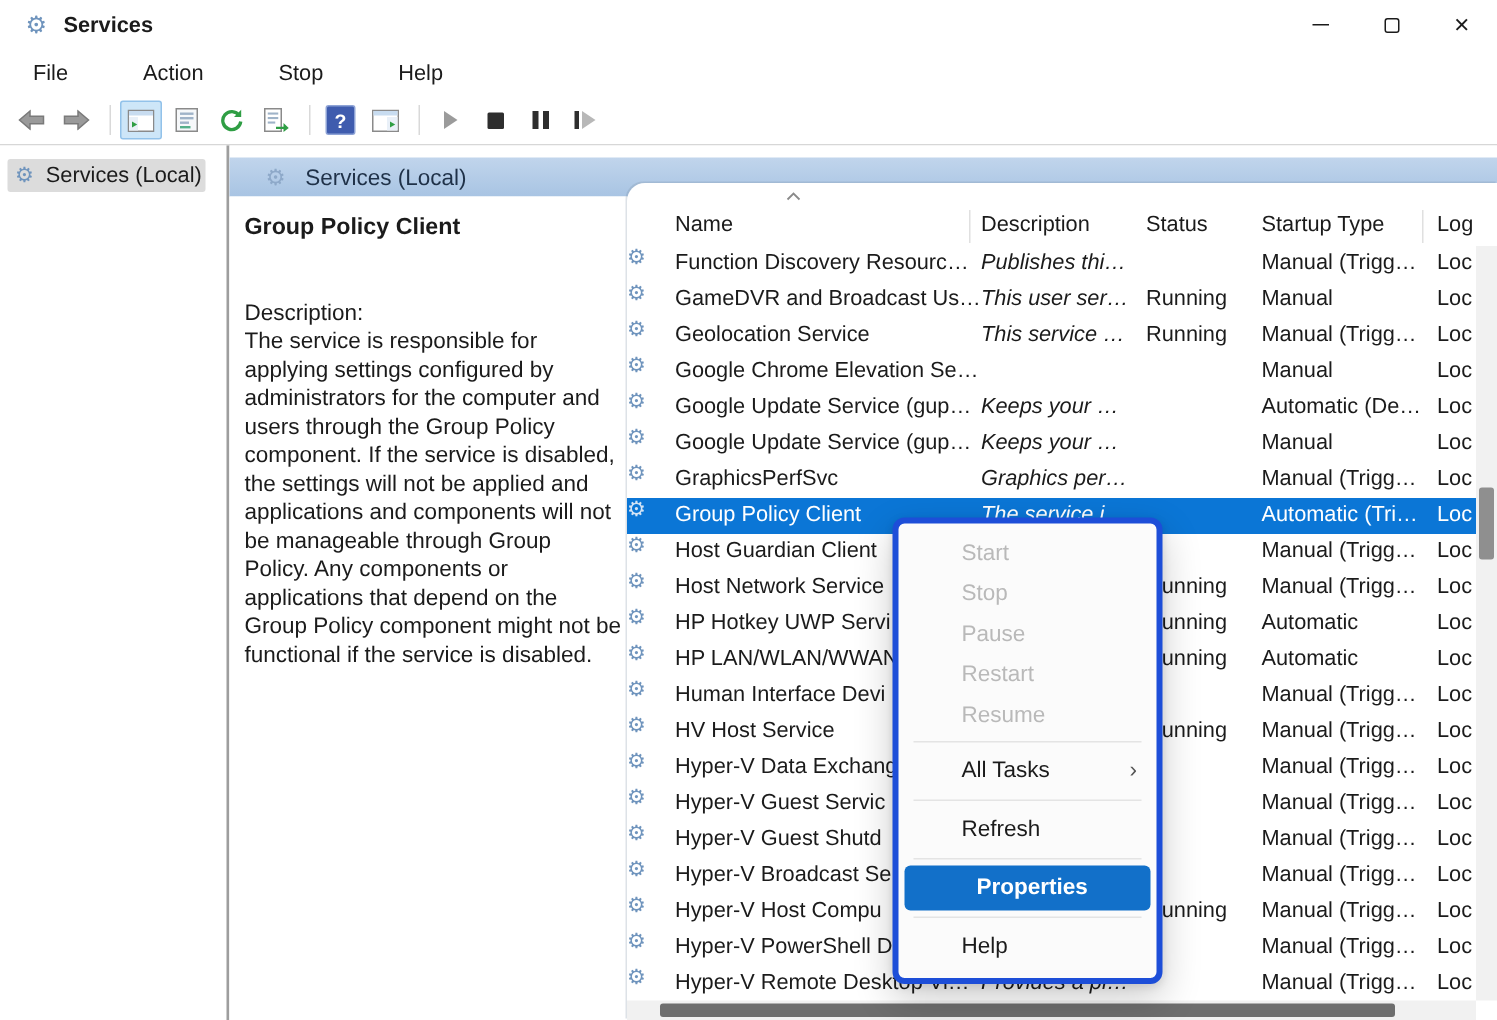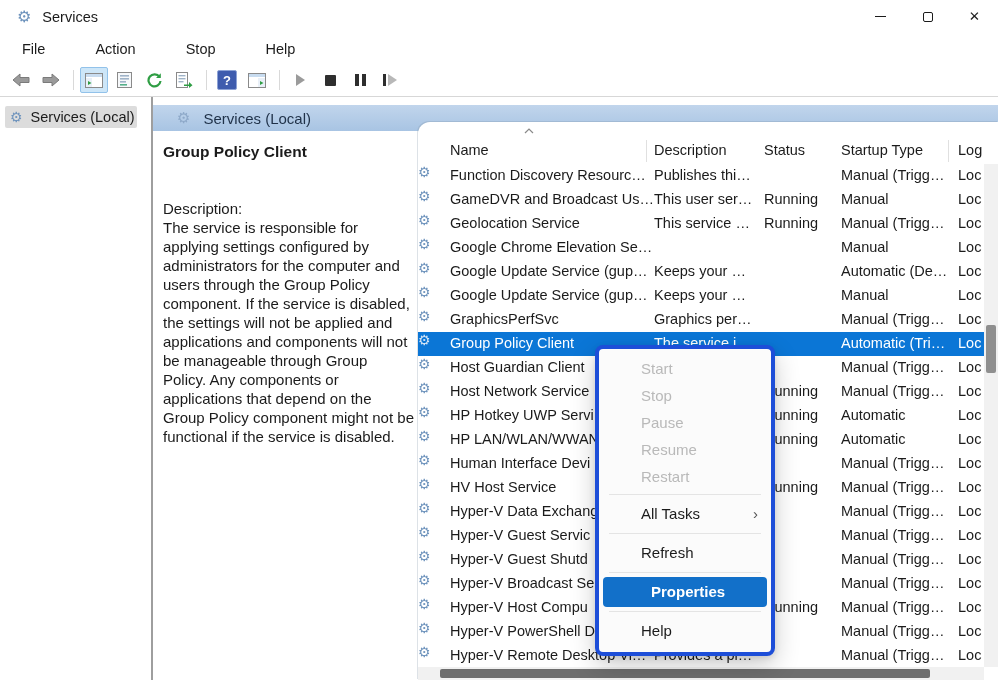--- a/index.html
+++ b/index.html
@@ -11,21 +11,21 @@
   body{
     position:relative; overflow:hidden; background:#fff; color:#1b1b1b;
     font-family:"Liberation Sans","DejaVu Sans",sans-serif; font-size:14.5px;
     -webkit-font-smoothing:antialiased;
   }
   .gear{font-family:"DejaVu Sans",sans-serif; color:var(--gear); font-style:normal;}
 
   
   .titlebar{position:absolute;left:0;top:0;right:0;height:33px;display:flex;align-items:center;padding-left:17px;background:#fff;}
   .titlebar .gear{font-size:16px;}
-  .win-title{margin-left:11px;font-size:14.5px;}
+  .win-title{margin-left:11px;font-size:14.5px;font-weight:bold;}
   .win-controls{position:absolute;right:0;top:0;height:33px;display:flex;}
   .win-btn{width:47px;height:33px;display:flex;align-items:center;justify-content:center;cursor:default;}
   .glyph-min{width:11px;height:1.4px;background:#1b1b1b;display:block;}
   .glyph-max{width:10px;height:10px;border:1.3px solid #1b1b1b;border-radius:2px;display:block;}
   .glyph-close{font-size:13.5px;color:#1b1b1b;line-height:1;}
 
   
   .menubar{position:absolute;left:0;top:33px;right:1px;height:31px;display:flex;align-items:center;padding-left:11px;gap:28px;}
   .menubar .mitem{padding:4px 11px;border-radius:3px;}
 
@@ -62,21 +62,21 @@
   
   .list-pane{position:absolute;left:265px;top:25px;right:0;bottom:0;background:#fff;border-top-left-radius:12px;box-shadow:-1px -1px 0 rgba(120,140,160,.25);}
   .lheader{position:relative;height:42px;}
   .hcell{position:absolute;bottom:6px;font-size:14.5px;color:#1b1b1b;white-space:nowrap;}
   .sortcaret{position:absolute;left:106px;top:6px;}
   .hline{position:absolute;bottom:2px;width:1px;height:22px;background:#e0e0e0;}
   .rows{position:absolute;left:0;top:42px;right:0;}
   .row{position:relative;height:24px;}
   .row .cell{position:absolute;top:3px;white-space:nowrap;font-size:14.5px;}
   .cell-icon{left:8px;top:2.5px;font-size:14px;}
-  .c-name{left:32px;} .c-desc{left:236px;} .c-status{left:346px;} .c-startup{left:423px;} .c-log{left:540px;}
+  .c-name{left:32px;} .c-desc{left:236px;font-style:italic;} .c-status{left:346px;} .c-startup{left:423px;} .c-log{left:540px;}
   .row.selected{background:var(--accent);}
   .row.selected .cell{color:#fff;}
   .row.selected .cell-icon{color:#d4e4f5;}
 
   
   .vscroll{position:absolute;top:42px;right:0;width:14px;bottom:13px;background:#f1f1f1;}
   .vthumb{position:absolute;left:2px;top:161px;width:10px;height:48px;background:var(--scroll-thumb);border-radius:2px;}
   .hscroll{position:absolute;left:0;right:14px;bottom:0;height:13px;background:#f1f1f1;}
   .hthumb{position:absolute;left:22px;top:2px;width:490px;height:9px;background:var(--hscroll-thumb);border-radius:2px;}
 
@@ -254,22 +254,22 @@
     <div class="hscroll">
         <div class="hthumb"></div>
       </div>
   </div>
 </div>
 
 <div class="ctx-menu" id="ctx-menu">
     <div class="menu-item disabled sm">Start</div>
     <div class="menu-item disabled sm">Stop</div>
     <div class="menu-item disabled sm">Pause</div>
+    <div class="menu-item disabled sm">Restart</div>
     <div class="menu-item disabled sm">Resume</div>
-    <div class="menu-item disabled sm">Restart</div>
     <div class="menu-sep"></div>
     <div class="menu-item">All Tasks<span class="sub-arrow">›</span></div>
     <div class="menu-sep"></div>
     <div class="menu-item">Refresh</div>
     <div class="menu-sep"></div>
     <div class="menu-item highlight">Properties</div>
     <div class="menu-sep"></div>
     <div class="menu-item">Help</div>
   </div>
 

